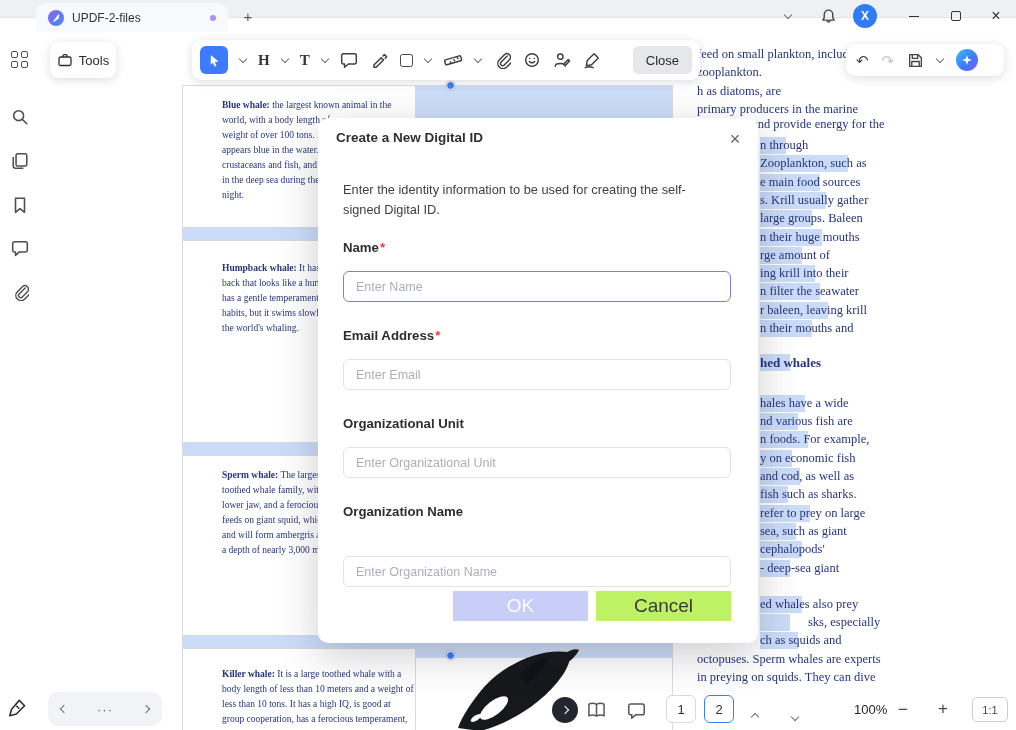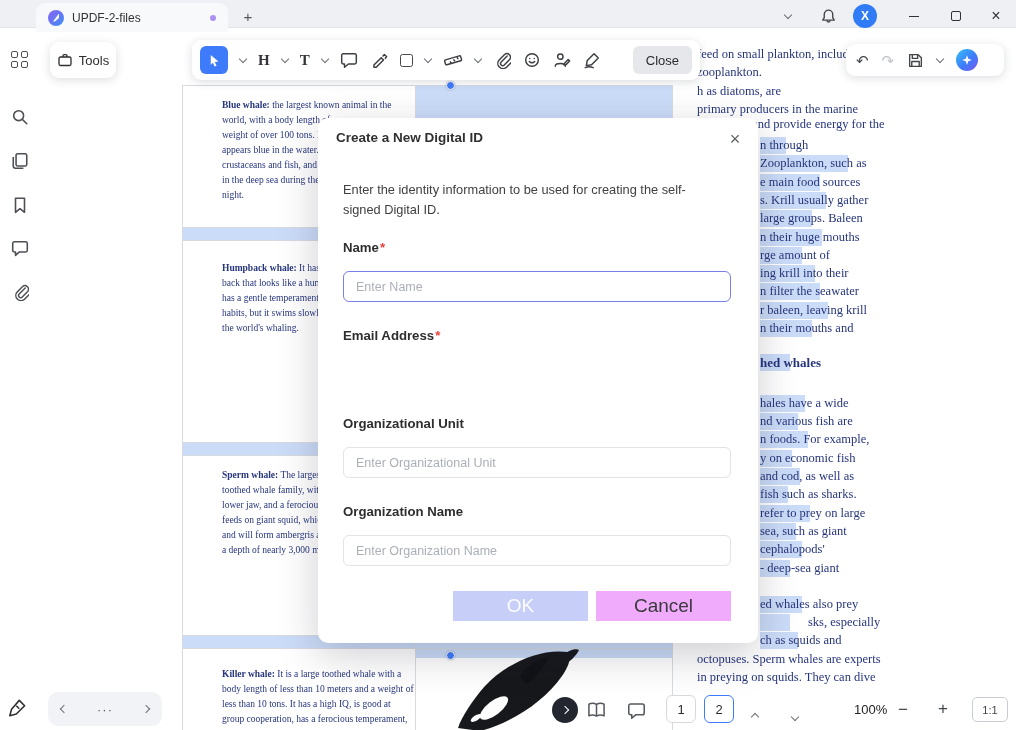--- a/index.html
+++ b/index.html
@@ -1,20 +1,20 @@
 <!DOCTYPE html>
 <html><head>
 <meta charset="utf-8">
 <style>
   html,body{margin:0;padding:0;background:#e9eaec;font-family:"Liberation Sans",sans-serif;}
   #stage{position:relative;width:1016px;height:730px;background:#fff;overflow:hidden;}
   #stage *{box-sizing:border-box;}
 
   
-  .titlebar{position:absolute;left:0;top:0;width:1016px;height:28px;background:#eef0f3;border-bottom:1px solid #e3e5e9;z-index:40;}
+  .titlebar{position:absolute;left:0;top:0;width:1016px;height:18px;background:#eef0f3;border-bottom:1px solid #e3e5e9;z-index:40;}
   .tab{position:absolute;left:36px;top:3px;width:192px;height:29px;background:#f8f9fb;border-radius:9px 9px 0 0;display:flex;align-items:center;gap:8px;padding:0 12px;}
   .logo{width:16px;height:16px;border-radius:50%;background:linear-gradient(135deg,#8a63f3,#3f8df6);position:relative;flex:0 0 auto;}
   .logo::after{content:"";position:absolute;left:5px;top:4px;width:6px;height:8px;background:#fff;clip-path:polygon(0 100%,100% 0,100% 55%,30% 100%);}
   .tab-title{font-size:12px;color:#333;white-space:nowrap;}
   .mod-dot{width:6px;height:6px;border-radius:50%;background:#ae8ff2;margin-left:auto;}
   .newtab{position:absolute;left:238px;top:6px;width:20px;height:20px;display:flex;align-items:center;justify-content:center;font-size:15px;color:#555;}
   .tb-right{position:absolute;top:0;height:32px;display:flex;align-items:center;}
   .tb-ic{display:flex;align-items:center;justify-content:center;width:24px;height:24px;color:#444;}
   .avatar{width:24px;height:24px;border-radius:50%;background:#2f7cf6;color:#fff;font-size:12px;font-weight:bold;display:flex;align-items:center;justify-content:center;}
   .win-min-glyph{width:10px;height:0;border-top:1.4px solid #333;}
@@ -73,21 +73,21 @@
   .dlg-title{position:absolute;left:18px;top:12px;font-size:13.5px;font-weight:700;color:#303032;}
   .dlg-close{position:absolute;right:11px;top:9px;width:24px;height:24px;display:flex;align-items:center;justify-content:center;font-size:18px;color:#606267;}
   .dlg-desc{position:absolute;left:25px;top:62px;width:380px;font-size:12.8px;line-height:1.55;color:#3f3f41;}
   .f-label{position:absolute;left:25px;font-size:13.2px;font-weight:700;color:#2e2e30;}
   .req{color:#e8413c;margin-left:1px;}
   .f-input{position:absolute;left:25px;width:388px;height:31px;border:1px solid #e2e3e8;border-radius:6px;padding:0 12px;font-size:12.5px;color:#333;background:#fff;outline:none;font-family:"Liberation Sans",sans-serif;}
   .f-input::placeholder{color:#abafb8;}
   .f-input.focused{border:1.3px solid #7a80e8;}
   .btn{position:absolute;top:473px;width:135px;height:30px;border:none;border-radius:0;font-size:19px;font-family:"Liberation Sans",sans-serif;display:flex;align-items:center;justify-content:center;}
   .btn-ok{left:135px;background:#c7cef7;color:rgba(255,255,255,.95);}
-  .btn-cancel{left:278px;background:#f0abfc;color:#3a3a3c;text-align:center;}
+  .btn-cancel{left:278px;background:#bef264;color:#3a3a3c;text-align:center;}
 
   svg{display:block;}
 </style>
 </head>
 <body>
 
 <div id="stage">
 
   <div id="doc">
     <div id="doc-rects">
@@ -350,26 +350,27 @@
 
   <div class="dlg">
     <div class="dlg-title">Create a New Digital ID</div>
     <div class="dlg-close">×</div>
     <div class="dlg-desc">Enter the identity information to be used for creating the self-signed Digital ID.</div>
 
     <div class="f-label" style="top:122px;"><span>Name</span><span class="req">*</span></div>
     <input class="f-input focused" style="top: 153px;" placeholder="Enter Name">
 
     <div class="f-label" style="top:210px;"><span>Email Address</span><span class="req">*</span></div>
+    <input class="f-input" style="top: 241px;" placeholder="Enter Email">
 
     <div class="f-label" style="top:298px;">Organizational Unit</div>
     <input class="f-input" style="top: 329px;" placeholder="Enter Organizational Unit">
 
     <div class="f-label" style="top:386px;">Organization Name</div>
-    <input class="f-input" style="top: 417px;" placeholder="Enter Organization Name">
+    <input class="f-input" style="top: 438px;" placeholder="Enter Organization Name">
 
     <div class="btn btn-ok">OK</div>
     <div class="btn btn-cancel">Cancel</div>
   </div>
 
   <div class="bottom float navpill" style="position:absolute;box-shadow:none;">
     <span class="chev left"></span>
     <span class="dots">···</span>
     <span class="chev right"></span>
   </div>

